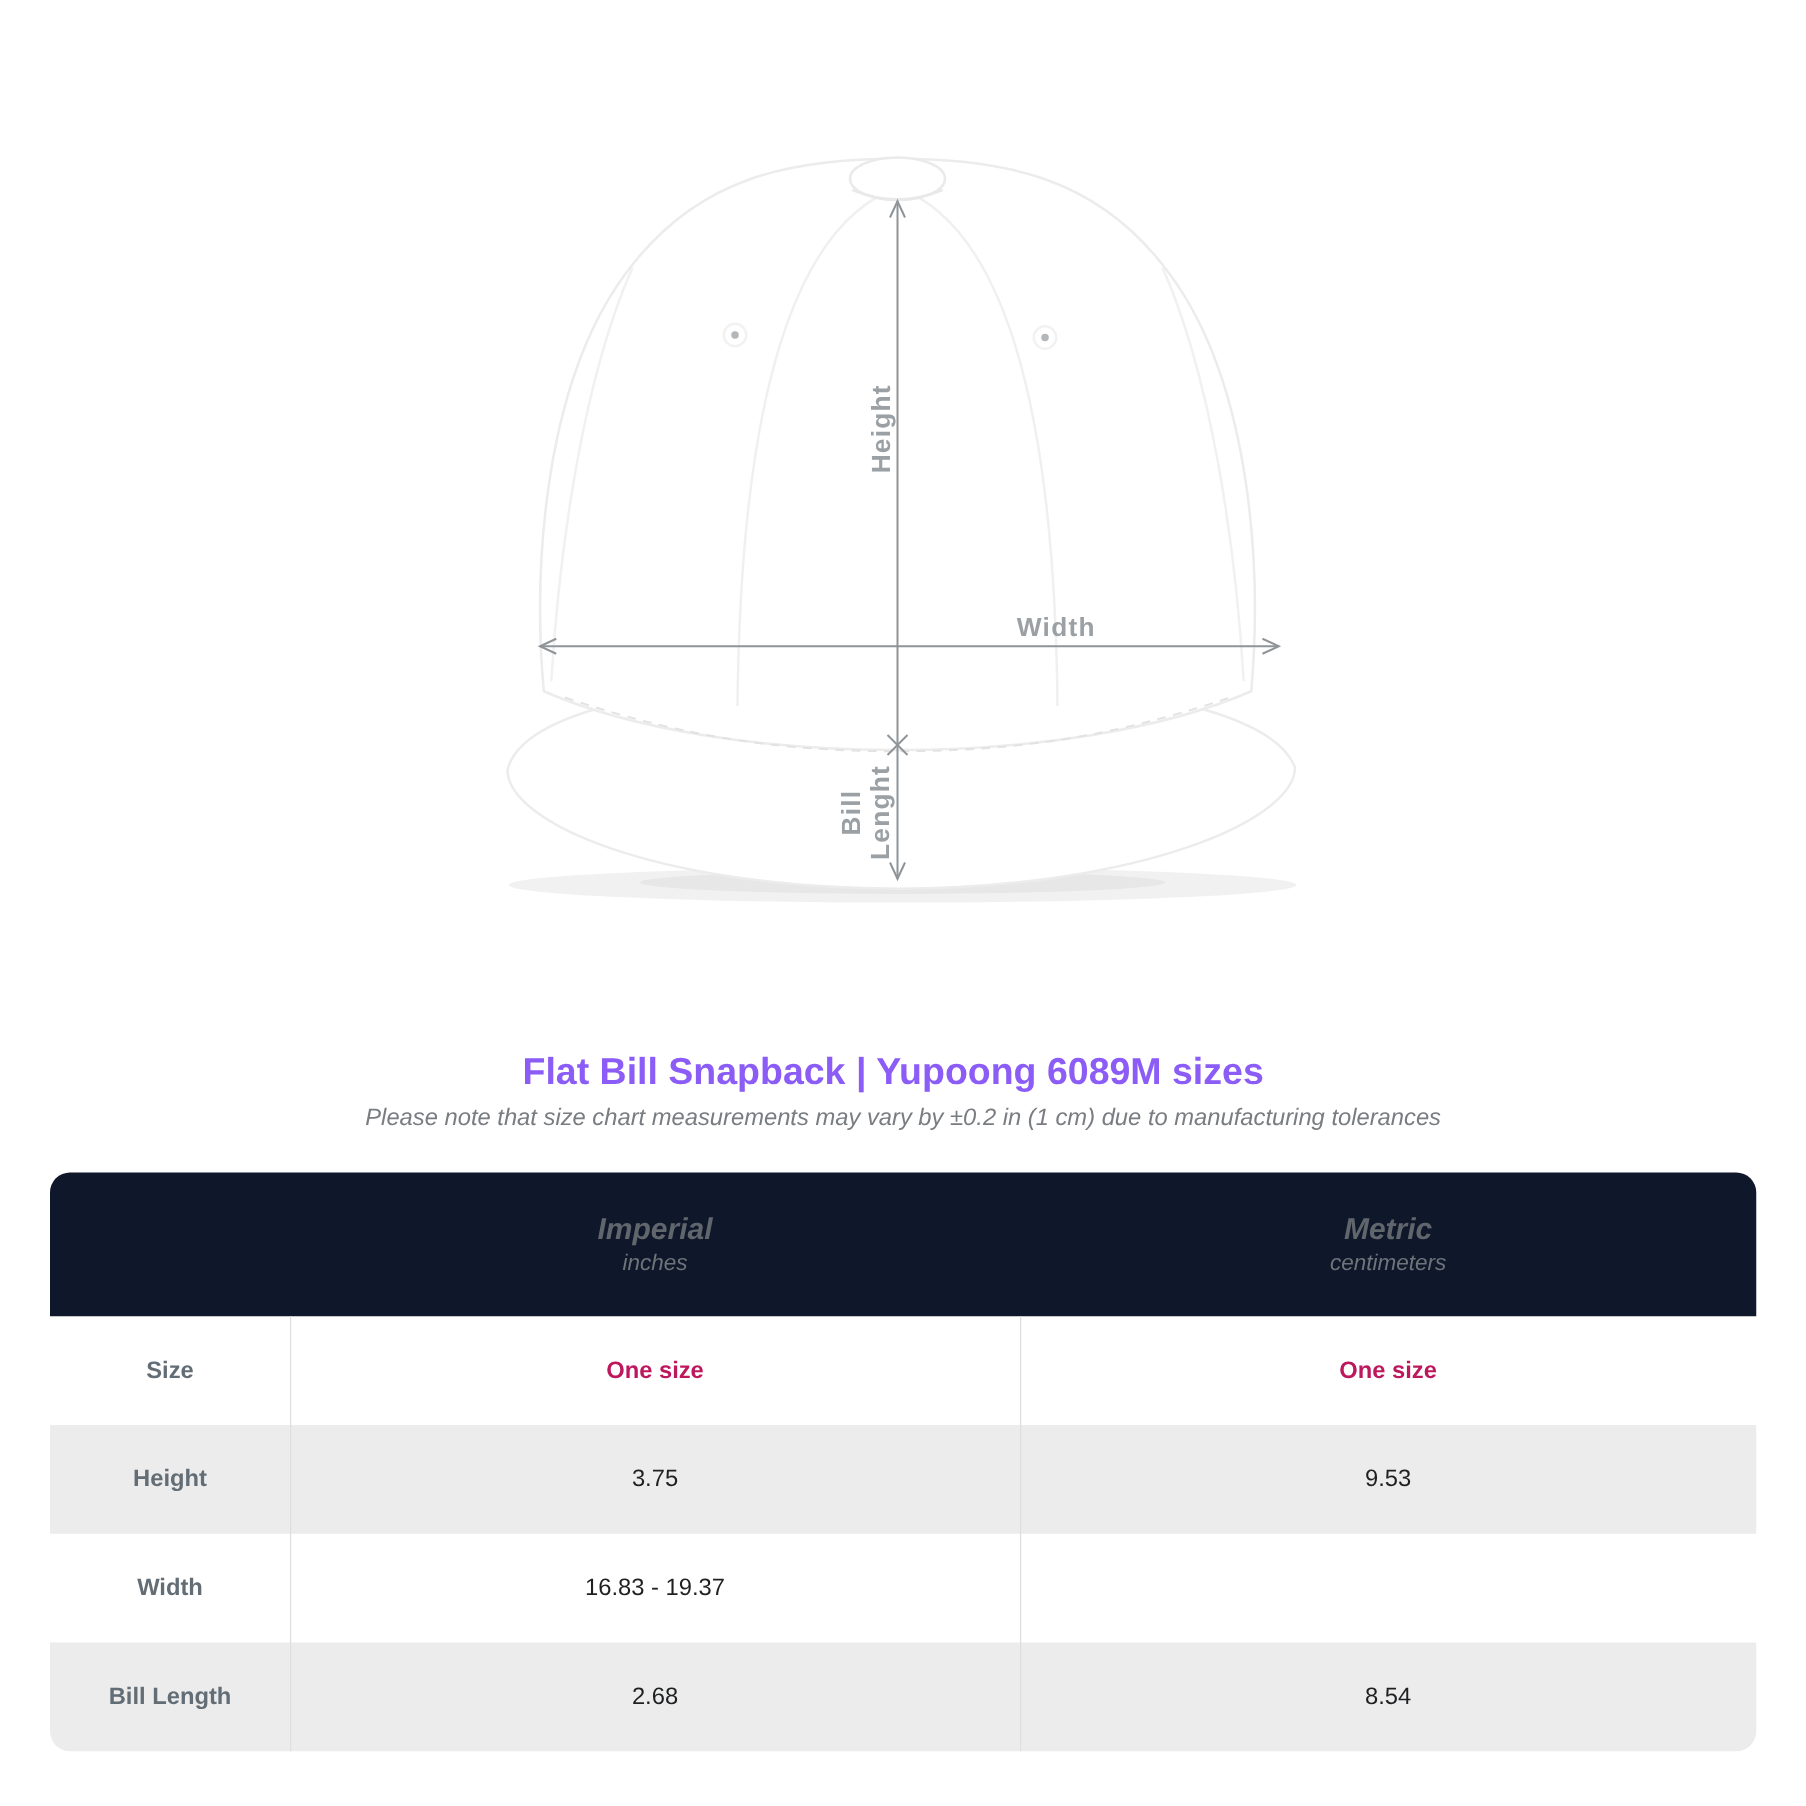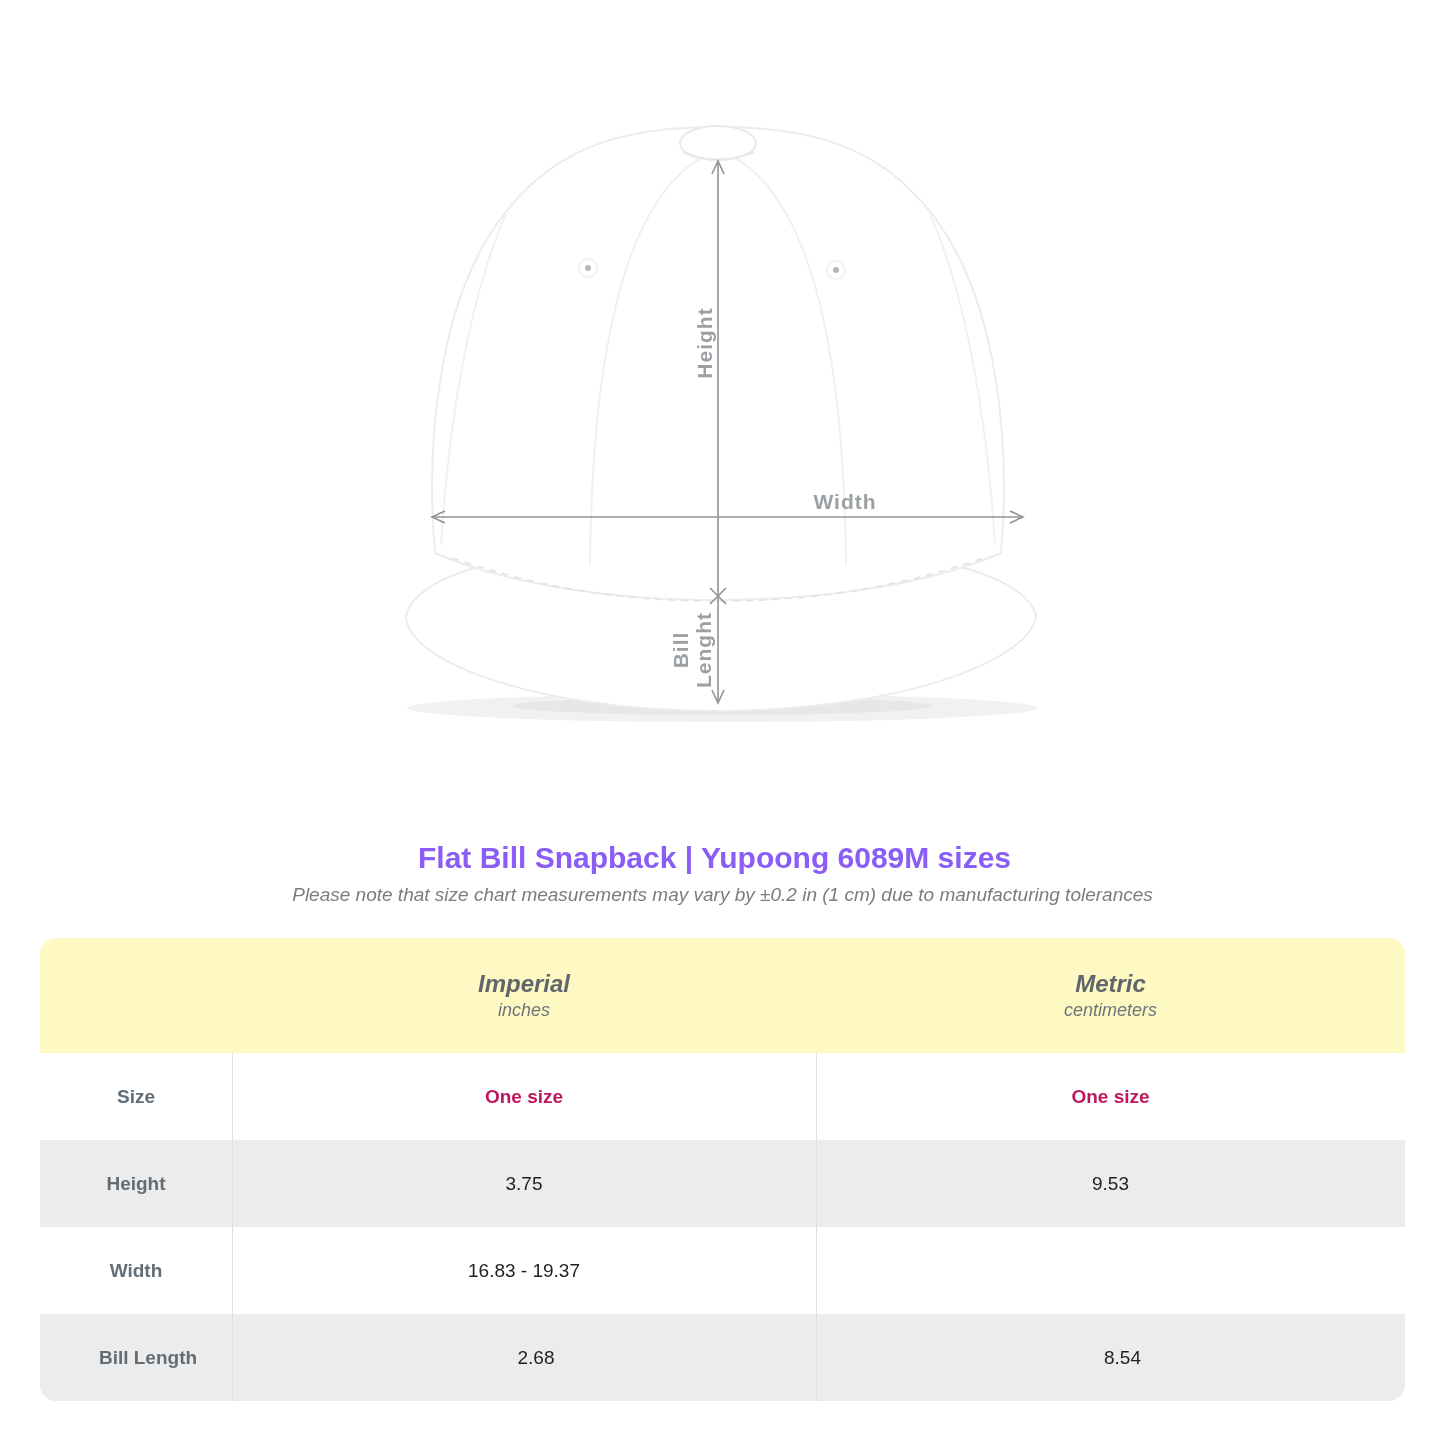--- a/index.html
+++ b/index.html
@@ -26,38 +26,38 @@
   .page-subtitle{
     position:absolute;left:0;top:884px;width:1445px;
     text-align:center;
     font-size:19px;font-style:italic;color:#797d81;
   }
   .size-table{
     position:absolute;left:40px;top:938px;width:1365px;height:463px;
   }
   .table-header{
     position:absolute;left:0;top:0;width:1365px;height:115px;
-    background:#fef9c3;
+    background:#0f172a;
     border-radius:16px 16px 0 0;
     display:grid;
     grid-template-columns:192px 584px 589px;
     align-items:center;
   }
   .header-cell{text-align:center;color:#60666c;}
   .header-cell .unit-system{font-size:24px;font-weight:bold;font-style:italic;line-height:28px;}
   .header-cell .unit-name{font-size:18px;font-style:italic;line-height:24px;color:#6e7479;}
   .table-body{position:absolute;left:0;top:115px;width:1365px;}
   .table-row{
     display:grid;
     grid-template-columns:192px 584px 589px;
     height:87px;
     align-items:center;
   }
   .table-row.striped{background:#ececec;}
-  .table-row.last{border-radius:0 0 16px 16px;padding-left:12px;}
+  .table-row.last{border-radius:0 0 16px 16px;}
   .cell{text-align:center;font-size:19px;}
   .cell.row-label{font-weight:bold;color:#636d75;}
   .cell.value{color:#1f2022;}
   .cell.value.size-value{font-weight:bold;color:#be185d;}
   .col-sep{
     position:absolute;top:115px;width:1px;height:348px;
     background:#dfdfdf;
   }
   .col-sep.sep-1{left:192px;}
   .col-sep.sep-2{left:776px;}

